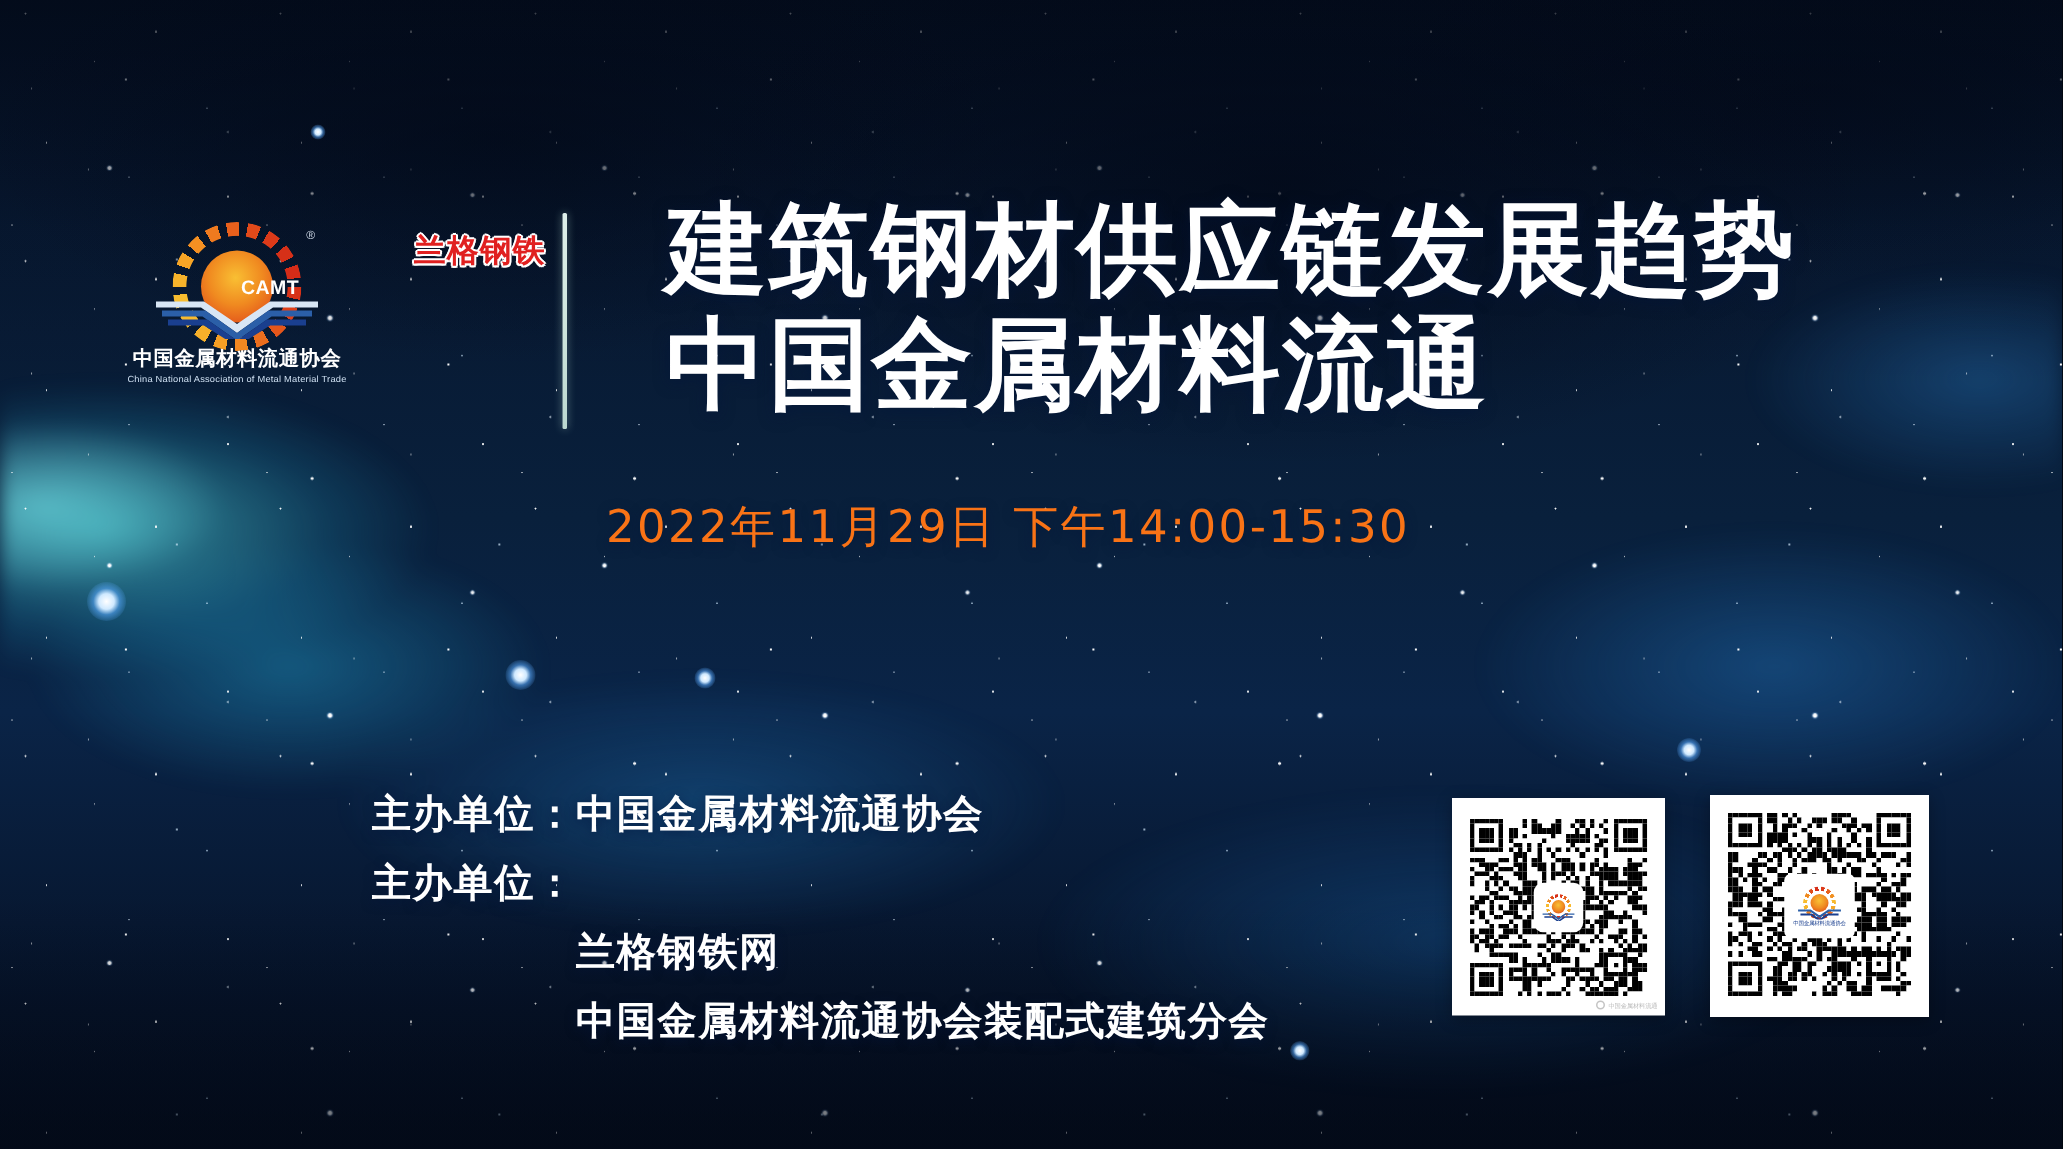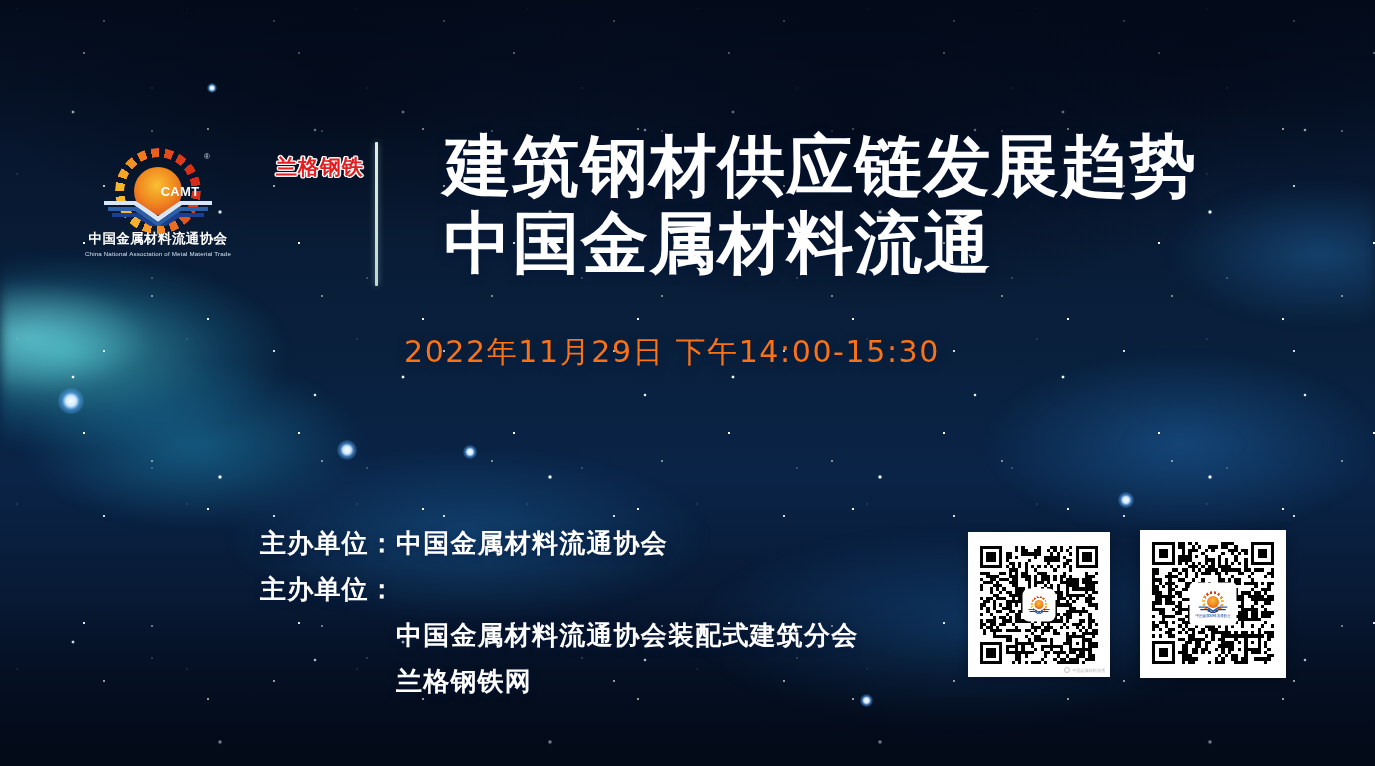--- a/index.html
+++ b/index.html
@@ -290,21 +290,20 @@
     display: flex;
     align-items: baseline;
     color: #ffffff;
     font-size: 26px;
     line-height: 46px;
     font-weight: 700;
     letter-spacing: 1.2px;
     white-space: nowrap;
     font-family: "DejaVu Sans", "Liberation Sans", sans-serif;
     text-shadow: 0 2px 7px rgba(0,20,60,0.6);
-    margin-left: 12px;
   }
   .org-label { flex: 0 0 auto; }
   .org-value { flex: 0 0 auto; }
   .org-row.indented .org-label { visibility: hidden; }
 
   
   #qr-group {
     position: absolute;
     left: 968px;
     top: 530px;
@@ -462,25 +461,25 @@
   <div id="organizers">
     <div class="org-row">
       <span class="org-label">主办单位：</span>
       <span class="org-value">中国金属材料流通协会</span>
     </div>
     <div class="org-row">
       <span class="org-label">主办单位：</span>
     </div>
     <div class="org-row indented">
       <span class="org-label">承办单位：</span>
-      <span class="org-value">中国金属材料流通协会装配式建筑分会</span>
+      <span class="org-value">兰格钢铁网</span>
     </div>
     <div class="org-row indented">
       <span class="org-label">承办单位：</span>
-      <span class="org-value">兰格钢铁网</span>
+      <span class="org-value">中国金属材料流通协会装配式建筑分会</span>
     </div>
   </div>
 
   <div id="qr-group">
 
     <div class="qr-card" id="qr-card-1">
       <div class="qr-matrix" id="qr-matrix-1" style="grid-template-columns: repeat(37, 3.2px); grid-template-rows: repeat(37, 3.2px); top: 14px;">
           <div class="qr-cell on"></div>
           <div class="qr-cell on"></div>
           <div class="qr-cell on"></div>

